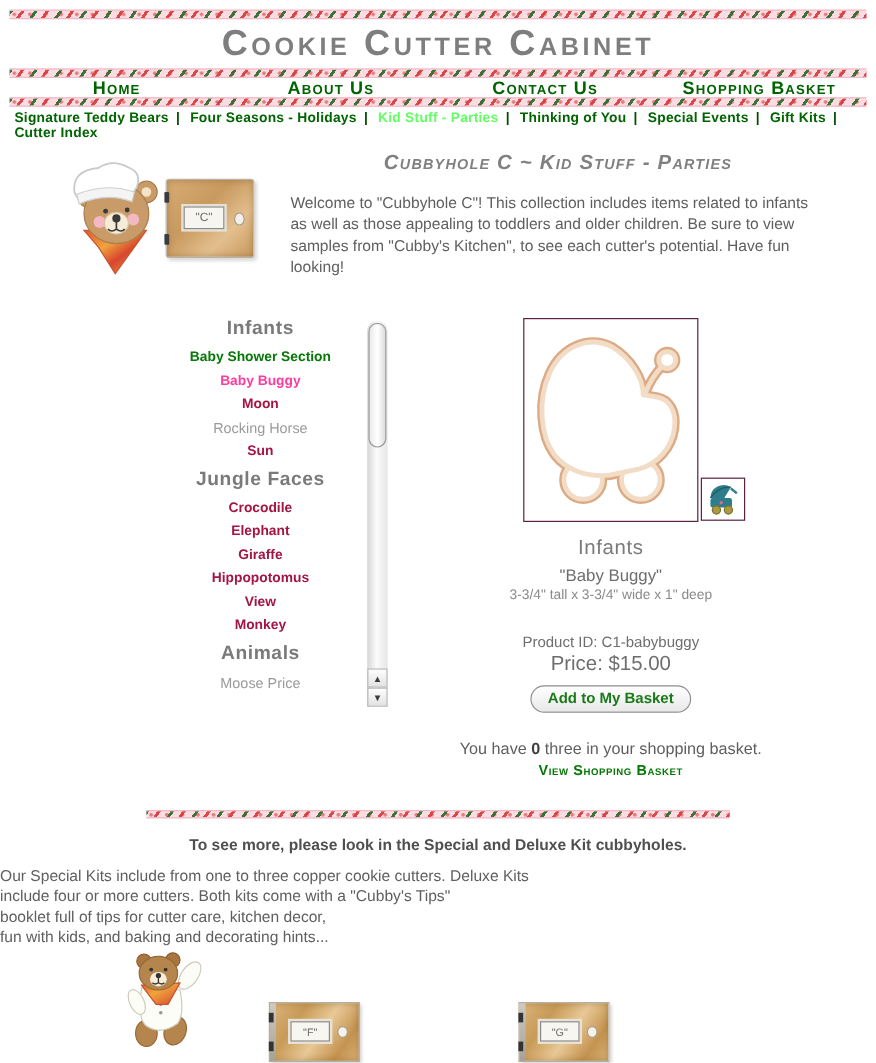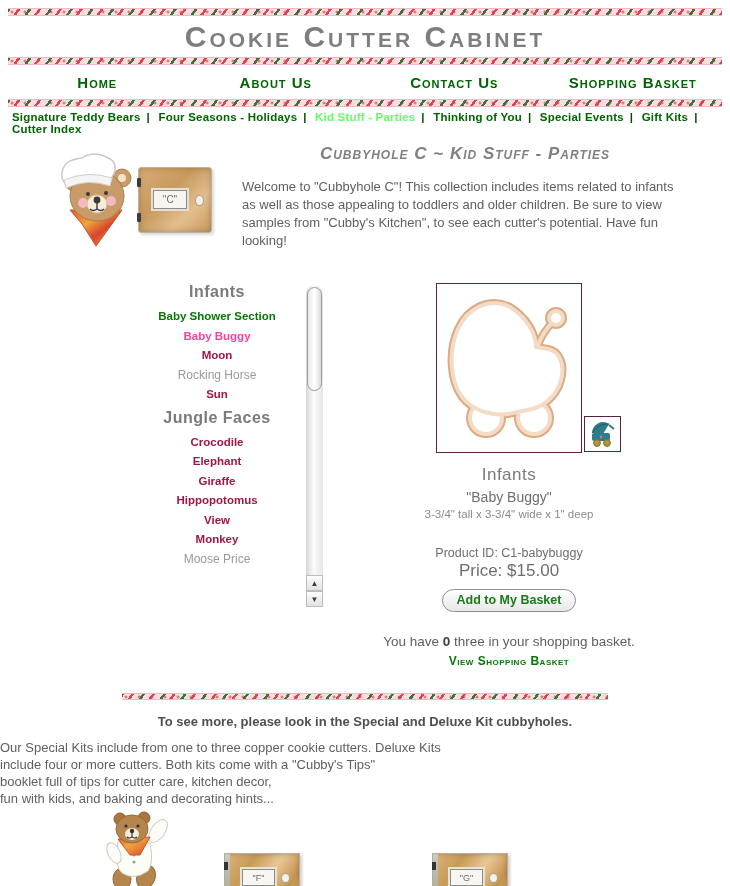--- a/index.html
+++ b/index.html
@@ -21,21 +21,21 @@
       radial-gradient(circle at 4px 3px, rgba(226,96,96,.8) 1.2px, rgba(0,0,0,0) 1.8px);
     background-size: auto, 13px 7px;
   }
   .stripe.narrow { margin: 0 122px; height: 7px; }
   
   .site-title {
     text-align: center; color: #7e7e7e; font-weight: bold;
     font-variant: small-caps; letter-spacing: 3px;
     font-size: 30px; line-height: 38px; height: 38px; margin: 2px 0 1px;
   }
-  .main-nav { display: grid; grid-template-columns: repeat(4,1fr); height: 34px; align-items: center; margin: 0 8px; }
+  .main-nav { display: grid; grid-template-columns: repeat(4,1fr); height: 16px; align-items: center; margin: 0 8px; }
   .main-nav a {
     text-align: center; color: #006400; font-weight: bold; font-variant: small-caps;
     font-size: 15px; letter-spacing: 1px; text-decoration: none; cursor: pointer;
   }
   .sub-nav {
     padding: 4px 12px 2px; font-size: 11.5px; font-weight: bold; color: #006400;
     letter-spacing: 0.2px; height: 22px;
   }
   .sub-nav a { color: #006400; text-decoration: none; cursor: pointer; }
   .sub-nav a.active { color: #61ff61; }
@@ -200,20 +200,21 @@
       <div class="row link"><a>Moon</a></div>
       <div class="row disabled">Rocking Horse</div>
       <div class="row link"><a>Sun</a></div>
       <div class="heading">Jungle Faces</div>
       <div class="row link"><a>Crocodile</a></div>
       <div class="row link"><a>Elephant</a></div>
       <div class="row link"><a>Giraffe</a></div>
       <div class="row link"><a>Hippopotomus</a></div>
       <div class="row link"><a>View</a></div>
       <div class="row link"><a>Monkey</a></div>
+      <div class="heading">Animals</div>
       <div class="row disabled">Moose Price</div>
     </div>
     <div class="scrollbar">
       <div class="scroll-thumb"></div>
       <div class="scroll-btn up">▲</div>
       <div class="scroll-btn down">▼</div>
     </div>
   </div>
 
   <div class="product-col">

